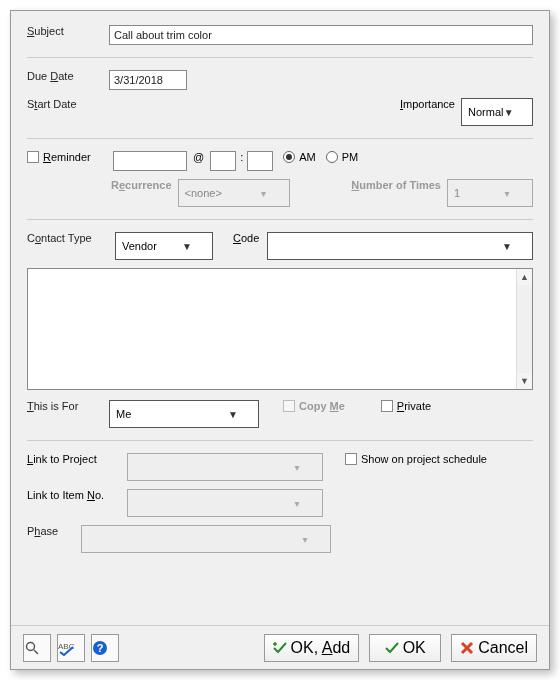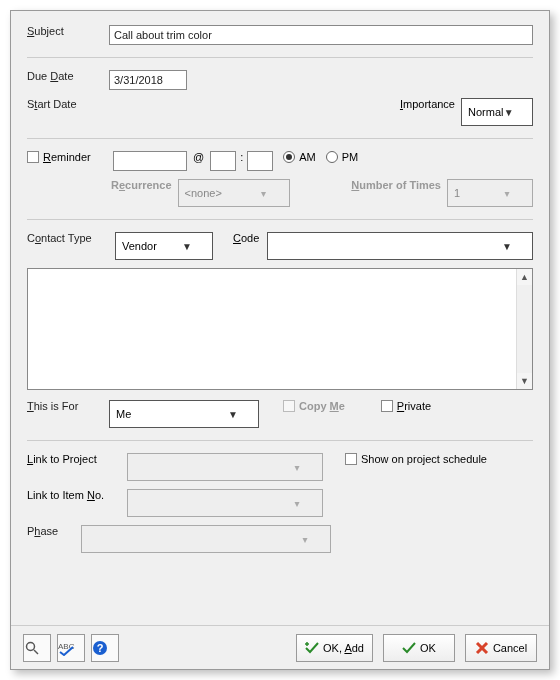--- a/index.html
+++ b/index.html
@@ -109,21 +109,21 @@
   .iconbtn {
     width:28px;height:28px;border:1px solid #999;background:#fafafa;
     display:flex;align-items:center;margin-right:6px;
     cursor:pointer;
   }
   .btnbar { margin-left:auto; display:flex; gap:10px; }
   .pushbtn {
     height:28px; min-width:72px; border:1px solid #999;
     background:linear-gradient(#fff,#eee);
     display:flex;align-items:center;justify-content:center;gap:4px;
-    padding:0 8px;cursor:pointer;font-size:11px;
+    padding:0 8px;cursor:pointer;font-size:16px;
   }
   .grow { flex:1; }
   svg { display:block; }
 </style>
 </head>
 <body>
 
 <div class="window">
 
   <div class="content">

